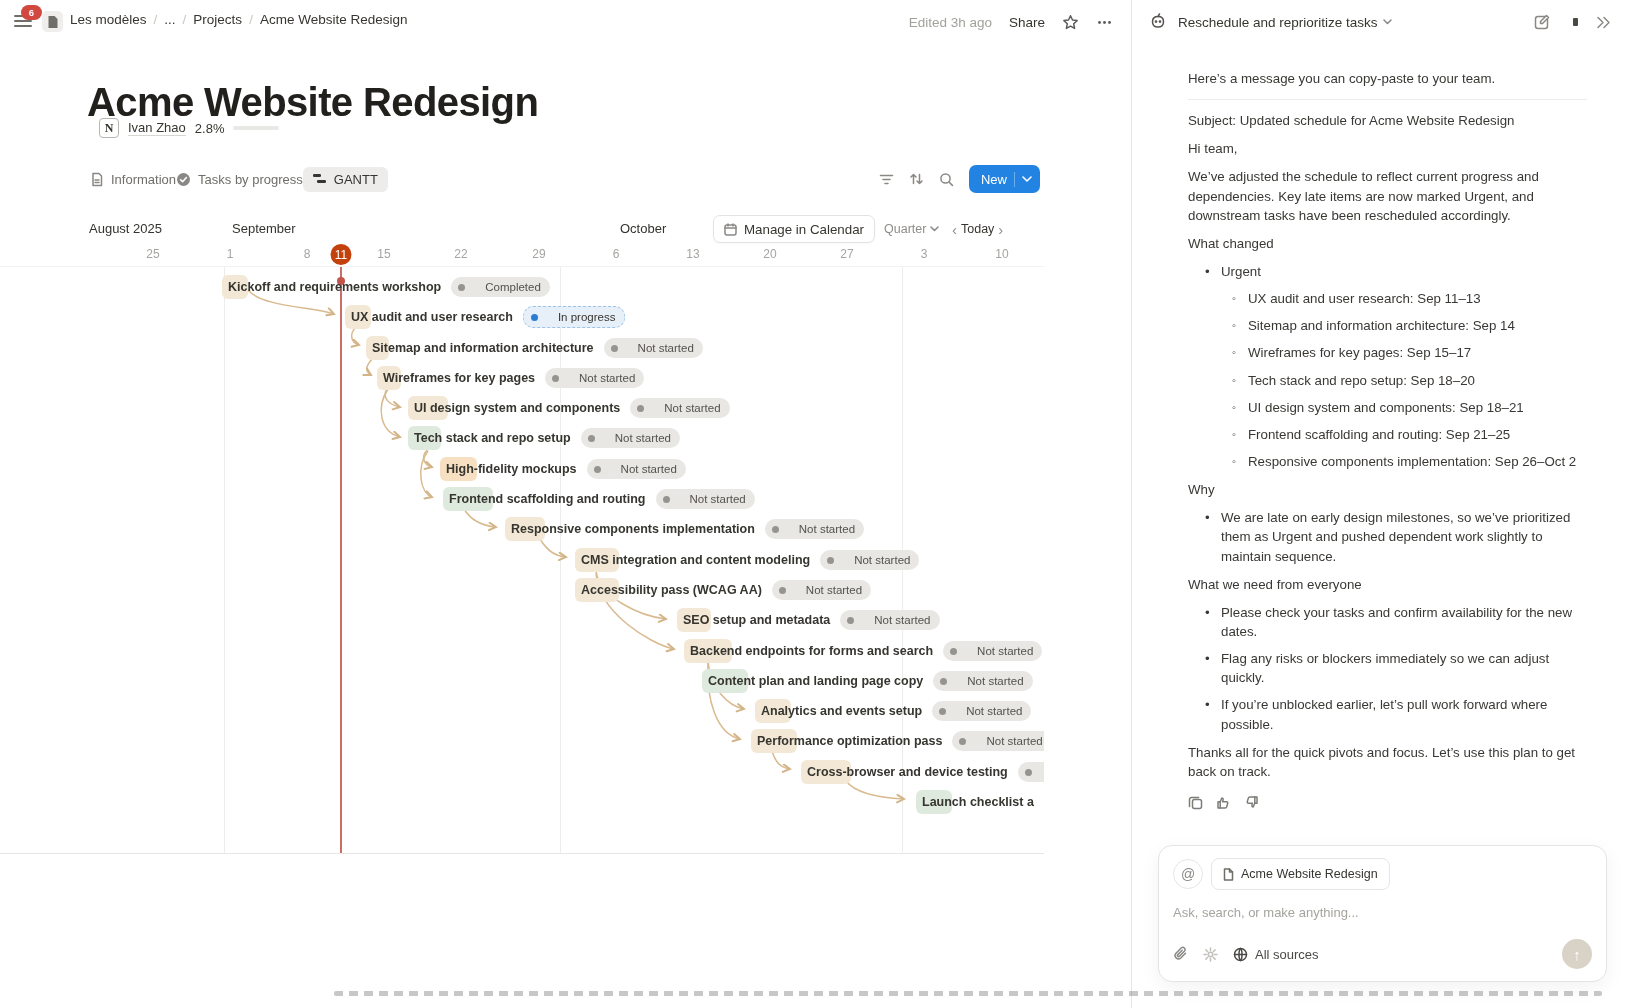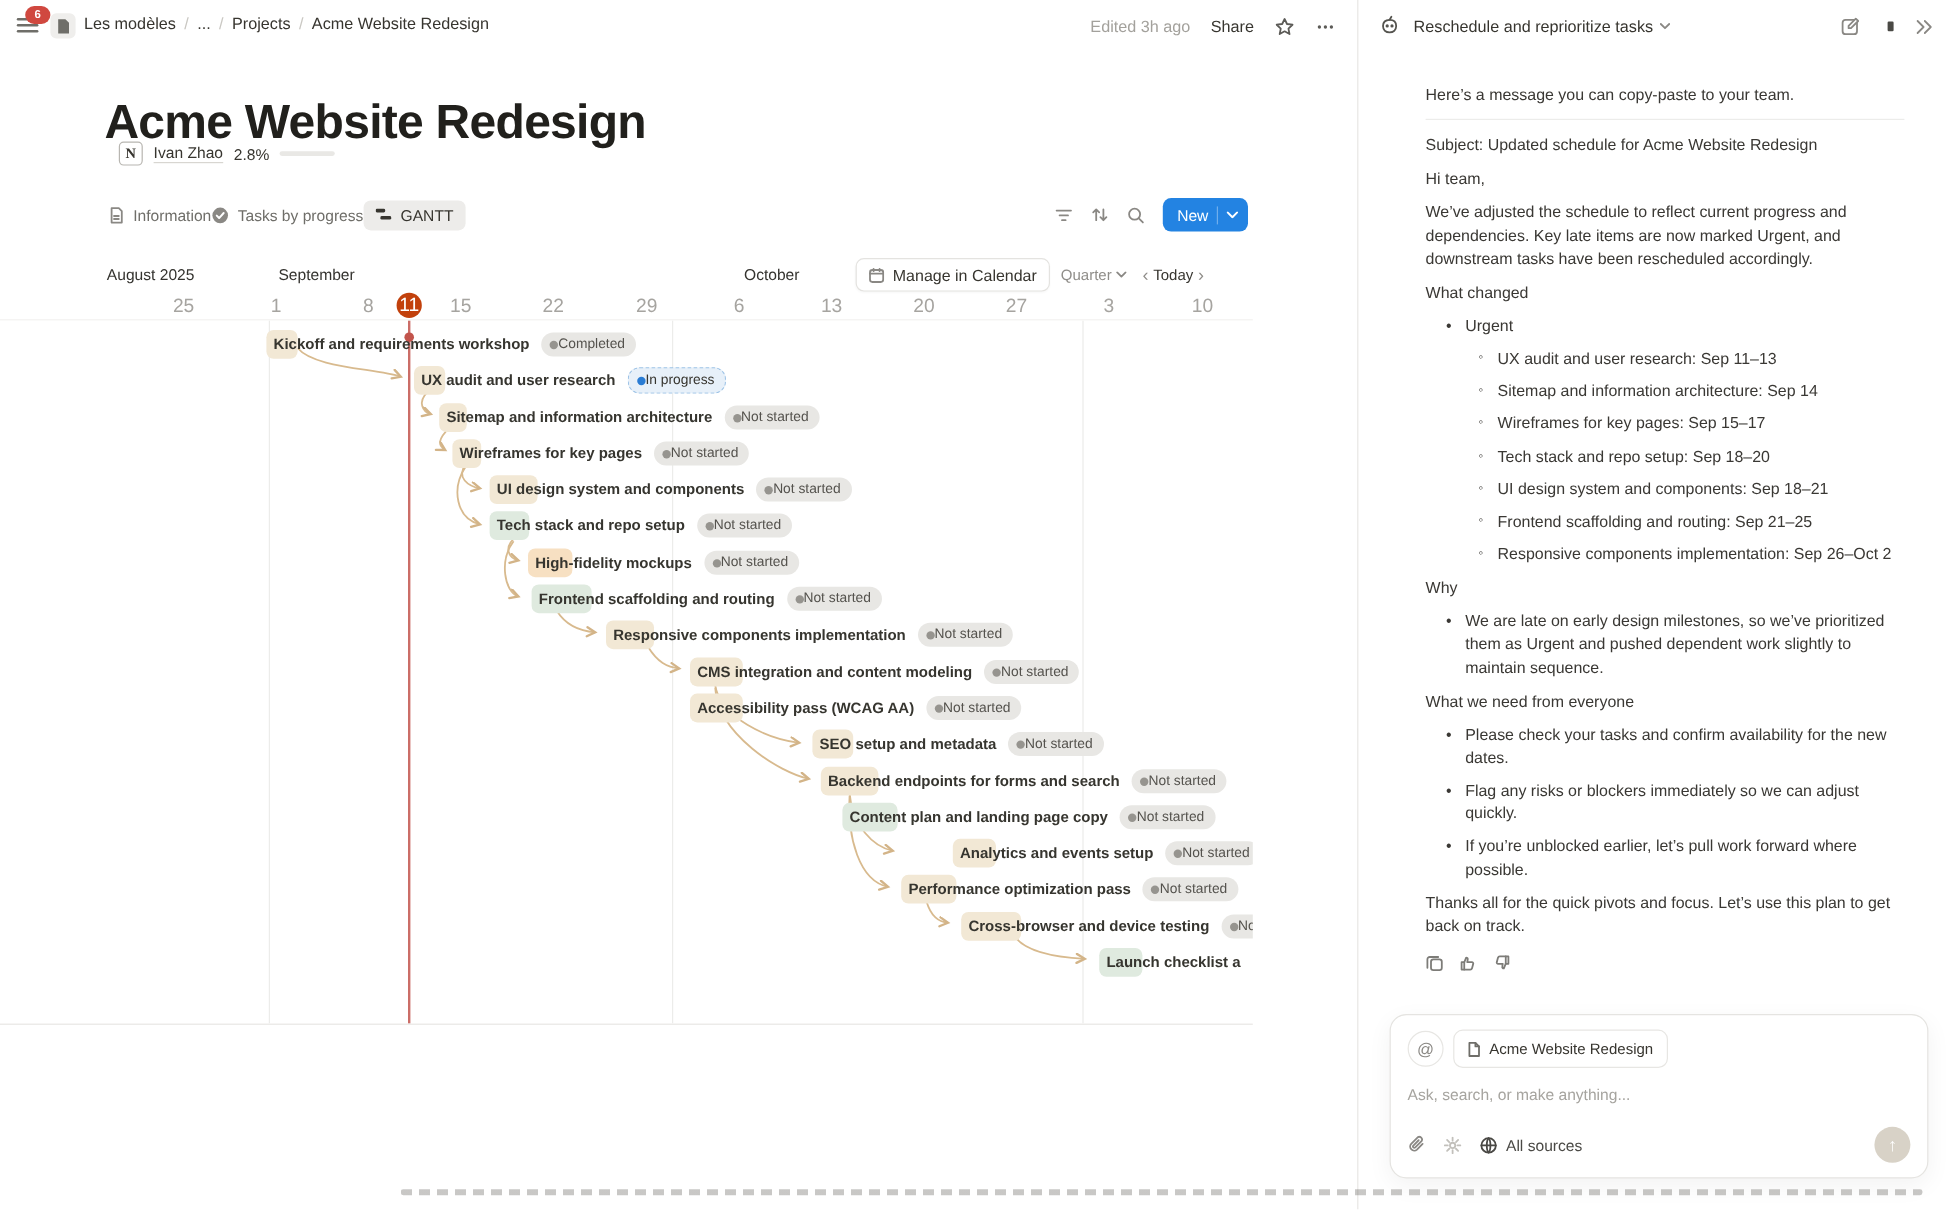--- a/index.html
+++ b/index.html
@@ -43,37 +43,37 @@
   .nb-div{width:1px;height:15px;background:rgba(255,255,255,.35);margin:0 7px;}
 
   
   .months span{position:absolute;top:221px;font-size:13px;font-weight:500;color:#34332f;}
   .tlctrl{position:absolute;top:215px;height:28px;display:flex;align-items:center;font-size:12.5px;}
   .managebtn{display:flex;align-items:center;gap:7px;height:28px;padding:0 10px;border:1px solid #e4e3e0;border-radius:7px;
     background:#fff;box-shadow:0 1px 2px rgba(0,0,0,.03);font-weight:500;color:#37352f;cursor:pointer;}
   .quarter{display:flex;align-items:center;gap:4px;color:#8f8d89;cursor:pointer;}
   .navch{color:#8f8d89;font-size:15px;cursor:pointer;padding:0 4px;}
   .todaybtn{color:#37352f;cursor:pointer;font-weight:500;}
-  .dates span{position:absolute;top:247px;transform:translateX(-50%);font-size:16px;color:#a6a4a0;text-align:center;}
+  .dates span{position:absolute;top:247px;transform:translateX(-50%);font-size:12px;color:#a6a4a0;text-align:center;}
   .dates .today{width:21px;height:21px;margin-top:-3px;background:#c2410c;border-radius:50%;color:#fff;
     display:flex;align-items:center;justify-content:center;font-weight:400;}
 
   
   .gclip{position:absolute;left:0;top:266px;width:1044px;height:586px;overflow:hidden;border-bottom:1px solid #e8e7e4;border-top:1px solid #f3f2f0;}
   .gline{position:absolute;top:0;bottom:0;width:1px;background:#ececea;}
   .redline{position:absolute;left:340px;top:0;bottom:0;width:1.5px;background:#c2544c;opacity:.85;}
   .reddot{position:absolute;left:336.5px;top:10px;width:8px;height:8px;border-radius:50%;background:#c2544c;}
   .arrows{position:absolute;left:0;top:0;}
   .trow{position:absolute;height:30px;display:flex;align-items:center;white-space:nowrap;}
   .bar{position:absolute;left:0;top:3px;height:24px;border-radius:6px;z-index:0;}
   .bar-tan{background:#f2e8d5;}
   .bar-orange{background:#f7e0c2;}
   .bar-green{background:#dfeadf;}
   .tlabel{position:relative;z-index:1;padding-left:6px;font-size:12.5px;font-weight:600;color:#36352f;}
-  .pill{position:relative;z-index:1;margin-left:10px;height:20px;display:inline-flex;align-items:center;gap:0;
+  .pill{position:relative;z-index:1;margin-left:10px;height:20px;display:inline-flex;align-items:center;gap:20px;
     padding:0 9px 0 7px;background:#e8e7e4;border-radius:10px;font-size:11.5px;color:#54524d;}
   .pill .dot{width:7px;height:7px;border-radius:50%;background:#96948f;}
   .pill em{font-style:normal;}
   .pill.st-progress{background:#e7f0f9;border:1px dashed #9cc2e6;color:#37352f;}
   .pill.st-progress .dot{background:#2a7cd4;}
 
   
   .panel{position:absolute;left:1131px;top:0;width:495px;height:1008px;background:#fff;border-left:1px solid #e8e7e4;}
   .phead{position:absolute;left:0;top:0;right:0;height:44px;display:flex;align-items:center;padding:0 16px;}
   .ptitle{margin-left:10px;font-size:13.5px;font-weight:500;color:#37352f;display:flex;align-items:center;gap:5px;cursor:pointer;}
@@ -387,21 +387,21 @@
           </span>
       </div>
       <div class="trow" style="left:702px;top:399px">
         <span class="bar bar-green" style="width:46px"></span>
         <span class="tlabel">Content plan and landing page copy</span>
         <span class="pill">
             <i class="dot"></i>
             <em>Not started</em>
           </span>
       </div>
-      <div class="trow" style="left:794px;top:429px">
+      <div class="trow" style="left:755px;top:429px">
         <span class="bar bar-tan" style="width:36px"></span>
         <span class="tlabel">Analytics and events setup</span>
         <span class="pill">
             <i class="dot"></i>
             <em>Not started</em>
           </span>
       </div>
       <div class="trow" style="left:751px;top:459px">
         <span class="bar bar-tan" style="width:46px"></span>
         <span class="tlabel">Performance optimization pass</span>

